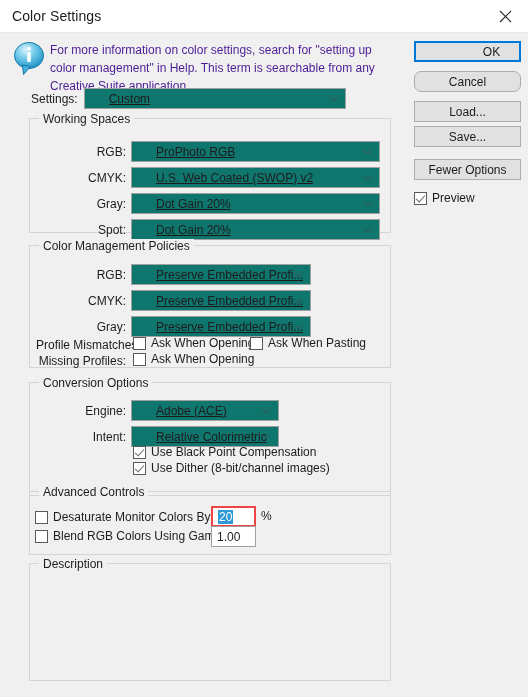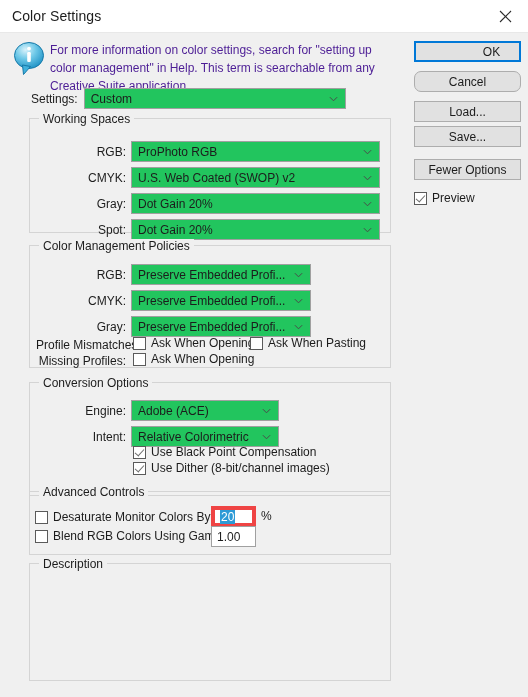--- a/index.html
+++ b/index.html
@@ -126,28 +126,29 @@
   #grp-working   { left: 29px; top: 118px; width: 362px; height: 115px; }
   #grp-policies  { left: 29px; top: 245px; width: 362px; height: 123px; padding-left: 30px; }
   #grp-conversion{ left: 29px; top: 382px; width: 362px; height: 114px; }
   #grp-advanced  { left: 29px; top: 491px; width: 362px; height: 64px; }
   #grp-description{ left: 29px; top: 563px; width: 362px; height: 118px; }
 
   
   .combo {
     position: absolute;
     height: 21px;
-    background: #22c55e;
+    background: #0f766e;
     border: 1px solid #a0a0a0;
     display: flex; align-items: center;
-    padding-left: 6px;
+    padding-left: 24px;
     font-size: 12px; color: #1c1c1c;
     cursor: default;
     white-space: nowrap;
     overflow: hidden;
+    text-decoration: underline;
   }
   .combo .arrow {
     position: absolute; right: 7px; top: 50%;
     transform: translateY(-50%);
     width: 9px; height: 9px;
     pointer-events: none;
   }
   .combo .txt { overflow: hidden; text-overflow: clip; white-space: nowrap; }
 
   .fld-label {
@@ -161,21 +162,21 @@
   .tinput {
     position: absolute;
     height: 21px;
     background: #ffffff;
     border: 1px solid #a0a0a0;
     font-size: 12px; color: #1c1c1c;
     display: flex; align-items: center;
     padding-left: 5px;
     cursor: text;
   }
-  .tinput.focused { border: 4px solid #ef4444; }
+  .tinput.focused { border: 2px solid #ef4444; }
   .sel-text {
     background: #2d9ad6;
     color: #ffffff;
     padding: 0 1px;
   }
   .unit {
     position: absolute;
     font-size: 12px; color: #1c1c1c;
   }
 

